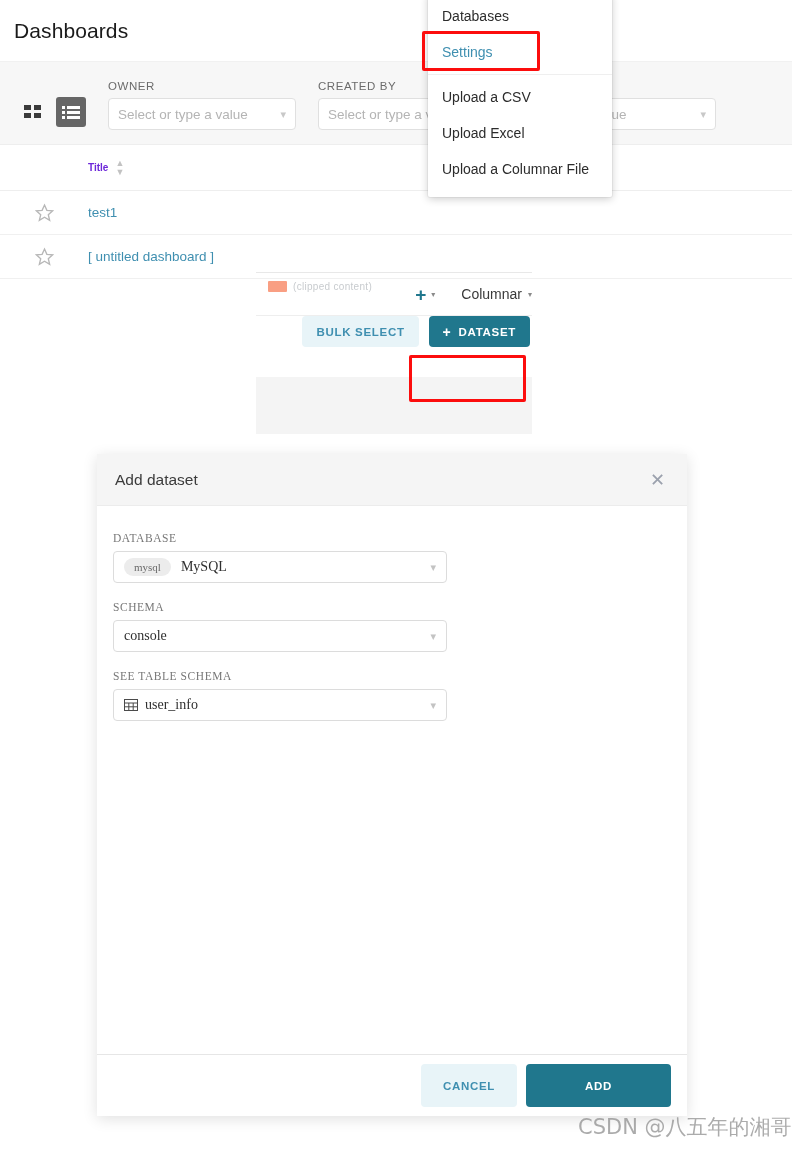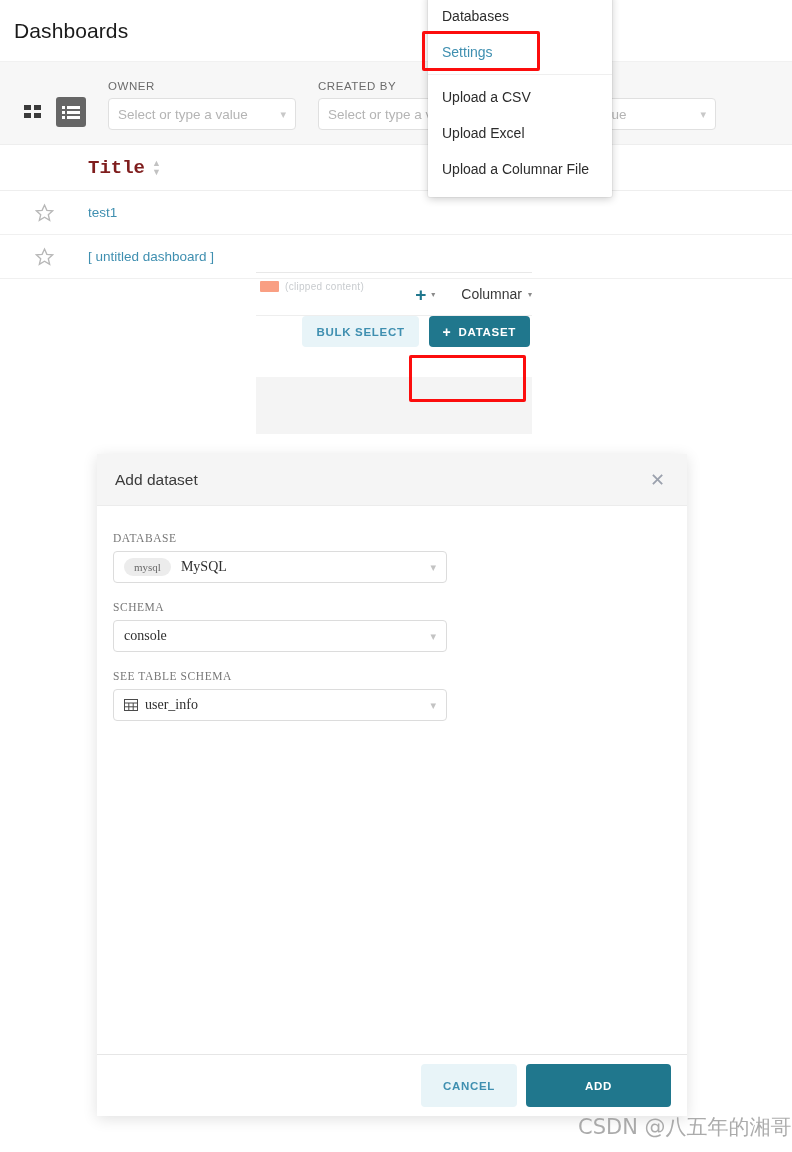--- a/index.html
+++ b/index.html
@@ -44,32 +44,32 @@
     display: flex; align-items: center; padding: 0 9px;
     font-size: 13.5px; color: #b4b4b4; position: relative;
   }
   .filter-select .caret { margin-left: auto; color: #c8c8c8; font-size: 11px; }
   .filter-group.clipped .filter-select { width: 188px; }
 
   .table-head {
     height: 46px; display: flex; align-items: center;
     border-bottom: 1px solid #eeeeee; padding-left: 88px; background:#fff;
   }
-  .th-title { font-size: 19px; font-weight: bold; color: #7f1d1d; font-family: Liberation Mono, monospace; }
+  .th-title { font-size: 10px; font-weight: bold; color: #6d28d9; }
   .sort-ico { margin-left: 7px; color: #c2c2c2; font-size: 9px; line-height: 1; display:inline-block; }
 
   .table-row {
     height: 44px; display: flex; align-items: center;
     border-bottom: 1px solid #f0f0f0; background: #fff;
   }
   .star-cell { width: 88px; display: flex; justify-content: center; }
   .row-link { font-size: 13.5px; color: #3f8fb0; }
 
   .ghost-row { height: 22px; overflow: hidden; position: relative; }
-  .ghost-bits { position:absolute; left:260px; top:2px; display:flex; align-items:center; gap:6px; opacity:.55;}
+  .ghost-bits { position:absolute; left:268px; top:2px; display:flex; align-items:center; gap:6px; opacity:.55;}
   .ghost-red { width: 19px; height: 11px; background: #f5521f; border-radius: 1px; }
   .ghost-text { font-size: 10px; color: #9aa0a6; letter-spacing: .3px; filter: blur(.7px); }
 
   
   .menu-pop {
     position: absolute; left: 428px; top: -8px; width: 184px;
     background: #ffffff; border-radius: 2px;
     box-shadow: 0 2px 9px rgba(0,0,0,.20), 0 0 0 1px rgba(0,0,0,.04);
     padding: 6px 0 10px 0; z-index: 40;
   }

